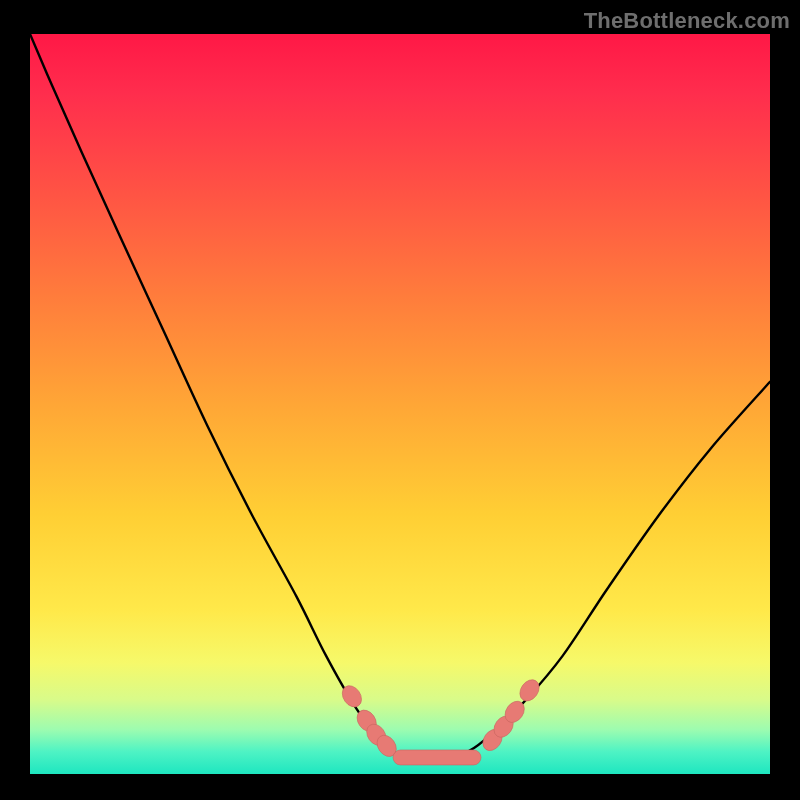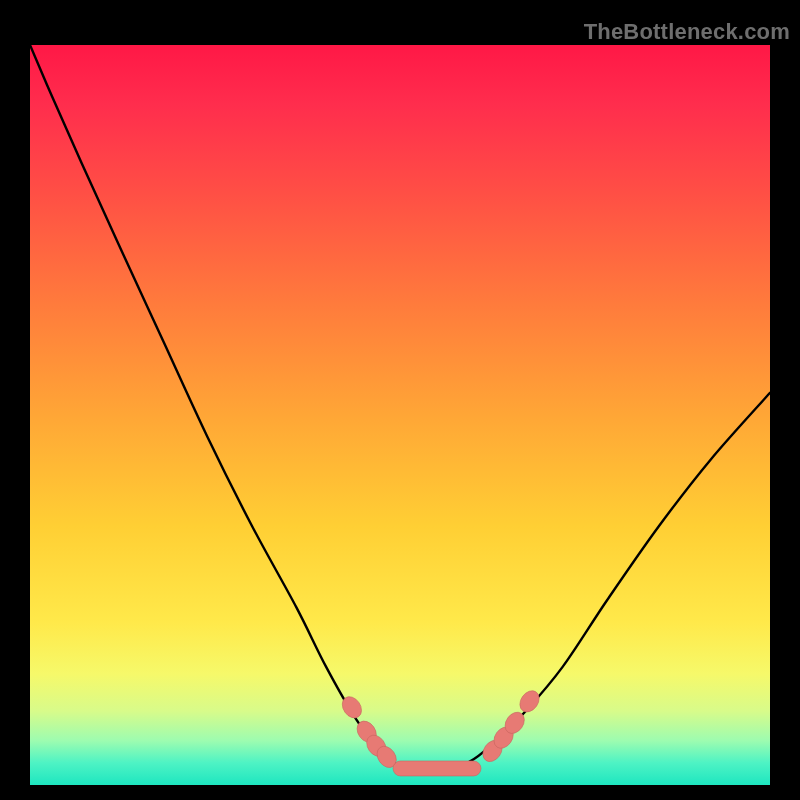--- a/index.html
+++ b/index.html
@@ -7,21 +7,21 @@
     padding: 0;
     width: 800px;
     height: 800px;
     overflow: hidden;
     background: #000;
     font-family: Arial, Helvetica, sans-serif;
   }
   .frame {
     position: absolute;
     left: 0;
-    top: 15px;
+    top: 4px;
     width: 800px;
     height: 634px;
     background: #000;
   }
   .plot {
     position: absolute;
     left: 30px;
     top: 30px;
     width: 740px;
     height: 740px;

